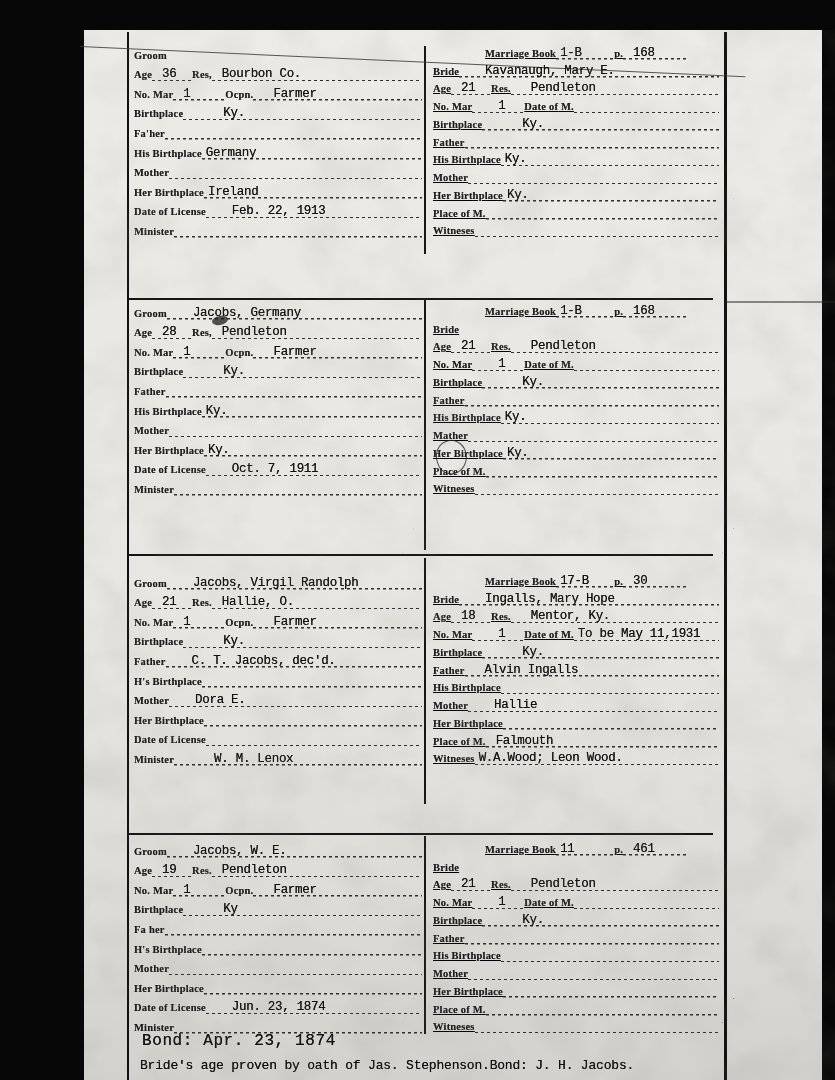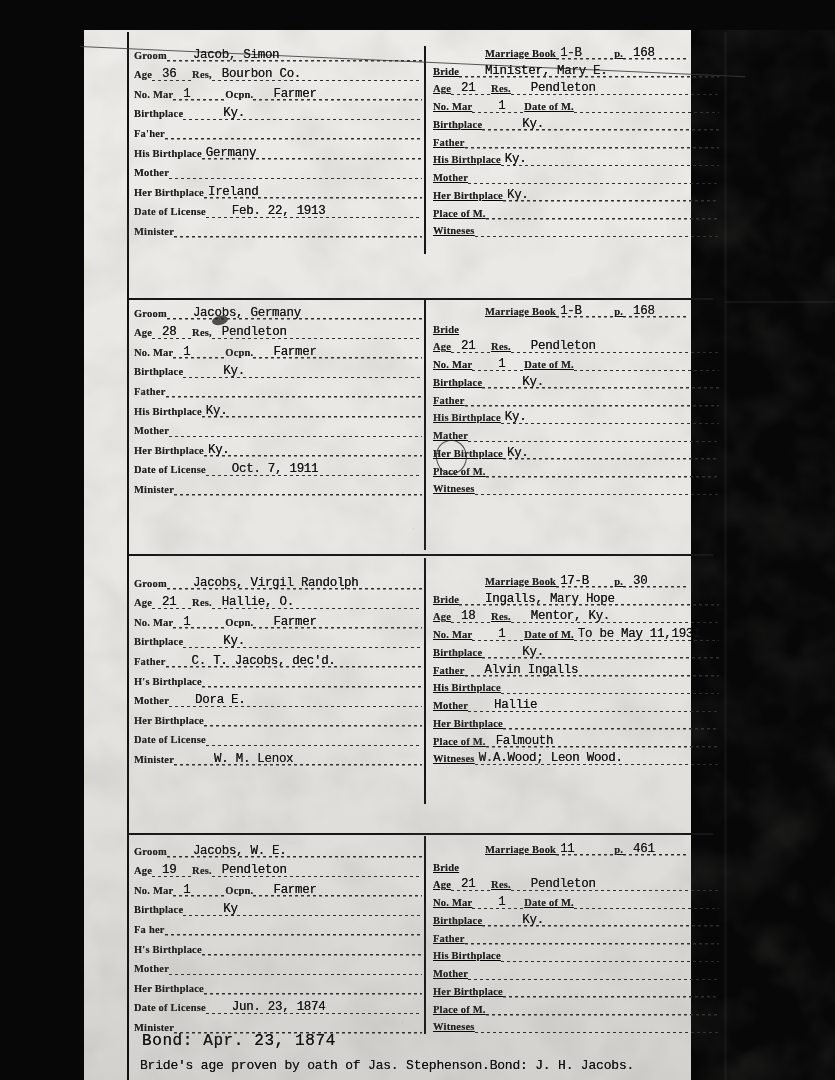--- a/index.html
+++ b/index.html
@@ -1,18 +1,18 @@
 <!DOCTYPE html>
 <html><head>
 <meta charset="utf-8">
 <style>
   html,body{margin:0;padding:0;}
   body{width:835px;height:1080px;background:#070707;position:relative;overflow:hidden;
        font-family:"Liberation Serif",serif;}
-  .page{position:absolute;left:84px;top:30px;width:607px;height:1050px;
+  .page{position:absolute;left:84px;top:30px;width:738px;height:1050px;
         background:linear-gradient(180deg,#edebe7 0%,#e8e6e2 55%,#dedcd8 82%,#d3d1cd 100%);}
   
   .vrule{position:absolute;background:#101010;width:2px;}
   .vrule.left{left:43px;top:2px;height:1048px;}
   .vrule.right{left:640px;top:2px;height:1048px;width:2.5px;}
   .crule{position:absolute;left:340px;width:1.8px;background:#161616;}
   .hdiv{position:absolute;left:43px;width:586px;height:2px;background:#151515;}
   .stray{position:absolute;left:-4px;top:16px;width:666px;height:1.4px;background:#3a3a3a;
          transform:rotate(2.6deg);transform-origin:left center;opacity:.85;}
   .stub{position:absolute;left:641px;top:271px;width:112px;height:1.5px;background:#222;opacity:.5;}
@@ -61,23 +61,20 @@
   <div class="hdiv" style="top:524px;"></div>
   <div class="hdiv" style="top:803px;"></div>
   <div class="stray"></div>
   <div class="stub"></div>
 
   <div id="records-host">
   <div class="record" style="top: 14px;">
     <div class="col col-groom">
       <div class="row rl">
         <span class="lbl">Groom</span>
-        <span class="lead">
-              <span class="val v-md">Jacob, Simon</span>
-            </span>
       </div>
       <div class="row rl">
         <span class="lbl">Age</span>
         <span class="lead w40">
               <span class="val v-sm">36</span>
             </span>
         <span class="lbl">Res,</span>
         <span class="lead">
               <span class="val v-sm">Bourbon Co.</span>
             </span>
@@ -144,21 +141,21 @@
             </span>
         <span class="lbl">p.</span>
         <span class="lead w64">
               <span class="val v-sm">168</span>
             </span>
         <span class="fill"></span>
       </div>
       <div class="row rr">
         <span class="lbl">Bride</span>
         <span class="lead">
-              <span class="val v-md">Minister, Mary E.</span>
+              <span class="val v-md">Kavanaugh, Mary E.</span>
             </span>
       </div>
       <div class="row rr">
         <span class="lbl">Age</span>
         <span class="lead w40">
               <span class="val v-sm">21</span>
             </span>
         <span class="lbl">Res.</span>
         <span class="lead">
               <span class="val">Pendleton</span>

